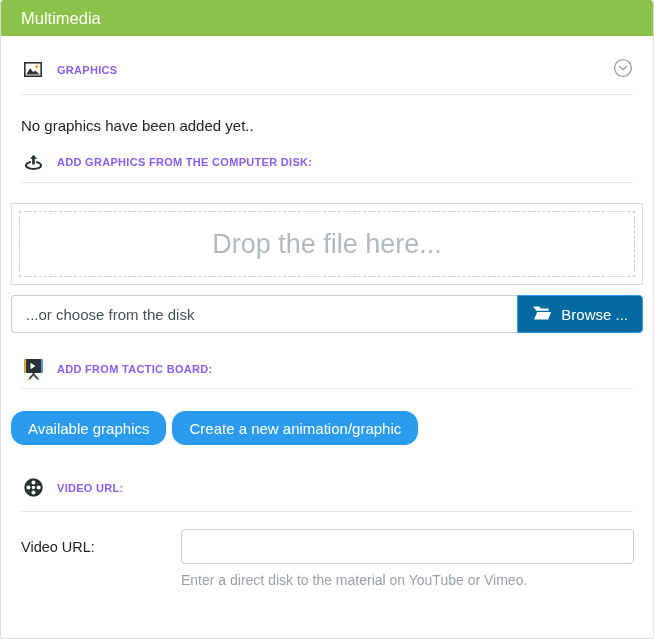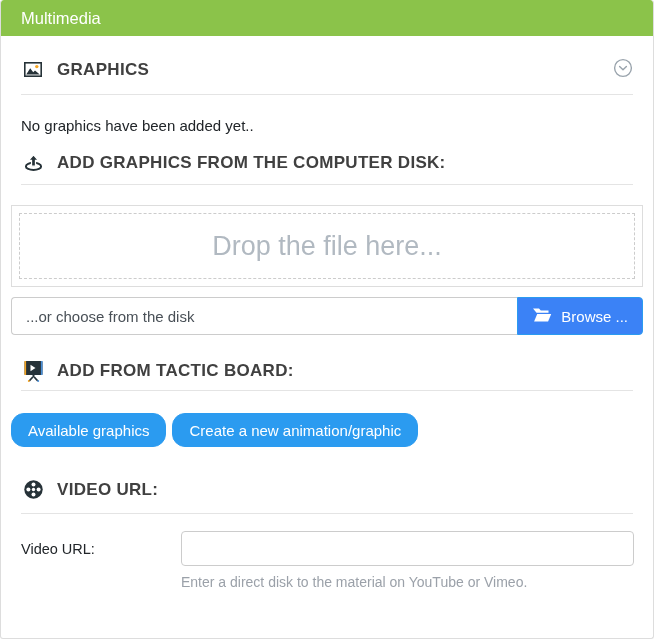--- a/index.html
+++ b/index.html
@@ -13,21 +13,21 @@
     background:#8bc34a; height:36px; display:flex; align-items:center;
     padding:0 20px; border-radius:3px 3px 0 0;
   }
   .panel-header .title { color:#fff; font-size:16.5px; font-weight:400; }
 
   .section-head {
     display:flex; align-items:center; margin:0 20px;
   }
   .section-head .head-icon { display:flex; align-items:center; justify-content:center; width:24px; margin-right:12px; }
   .section-head .head-label {
-    font-size:17px; font-weight:bold; color:#404040; letter-spacing:.3px;
+    font-size:11px; font-weight:bold; color:#8b5cf6; letter-spacing:.3px;
     text-transform:uppercase;
   }
   .head-spacer { flex:1; }
 
   .divider { border:none; border-top:1px solid #e4e4e4; margin:0 20px; }
 
   .graphics-head { padding:22px 0 13px; margin:0 20px; }
   .empty-msg { margin:22px 20px 0; font-size:15px; color:#212529; }
 
   .adddisk-head { margin-top:19px; padding-bottom:11px;text-align:right; }
@@ -44,21 +44,21 @@
   .dropzone-text { font-size:27px; color:#b1b9c1; font-weight:300; }
 
   .file-row { display:flex; margin:10px 10px 0; height:38px; }
   .file-row input {
     flex:1; box-sizing:border-box; height:38px; border:1px solid #ccc;
     border-right:none; border-radius:4px 0 0 4px; padding:0 14px;
     font-family:"Liberation Sans", sans-serif; font-size:15px; color:#495057; outline:none;
   }
   .browse-btn {
     display:flex; align-items:center; gap:9px; padding:0 14px;
-    background:#3b82f6; border:1px solid #2b9bf0; border-radius:0 4px 4px 0;
+    background:#0369a1; border:1px solid #2b9bf0; border-radius:0 4px 4px 0;
     color:#fff; font-size:15px; font-family:"Liberation Sans", sans-serif; cursor:pointer;
   }
 
   .tactic-head { margin-top:24px; padding-bottom:8px; }
 
   .buttons-row { display:flex; gap:6px; margin:22px 10px 0; }
   .blue-btn {
     height:34px; padding:0 16px; background:#2b9bf0; border:1px solid #2b9bf0;
     border-radius:13px; color:#fff; font-size:15px;
     font-family:"Liberation Sans", sans-serif; cursor:pointer;

